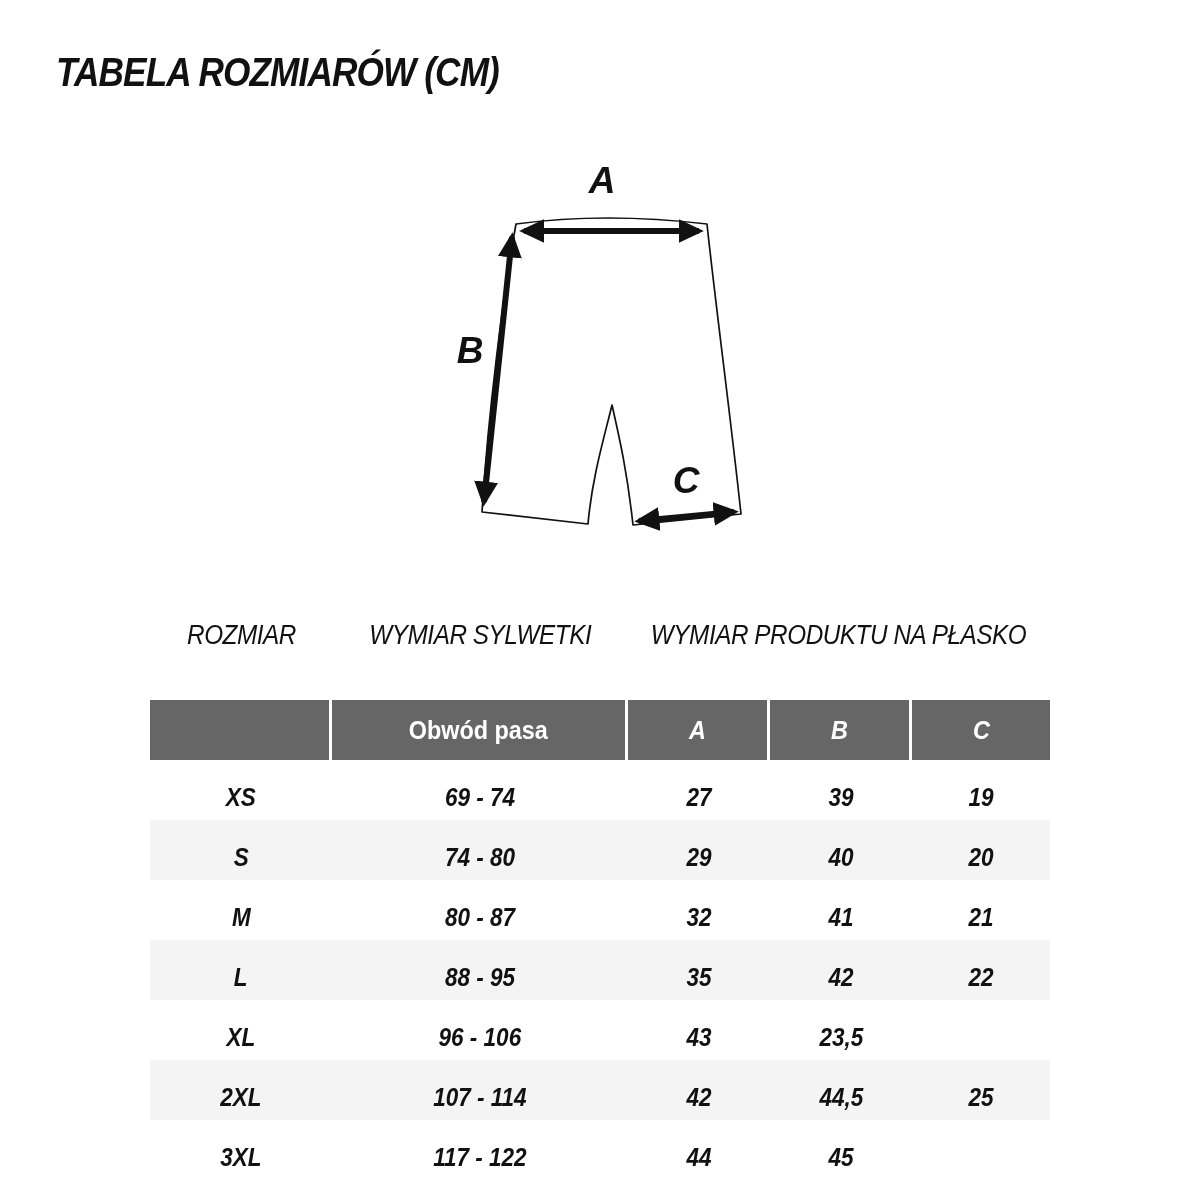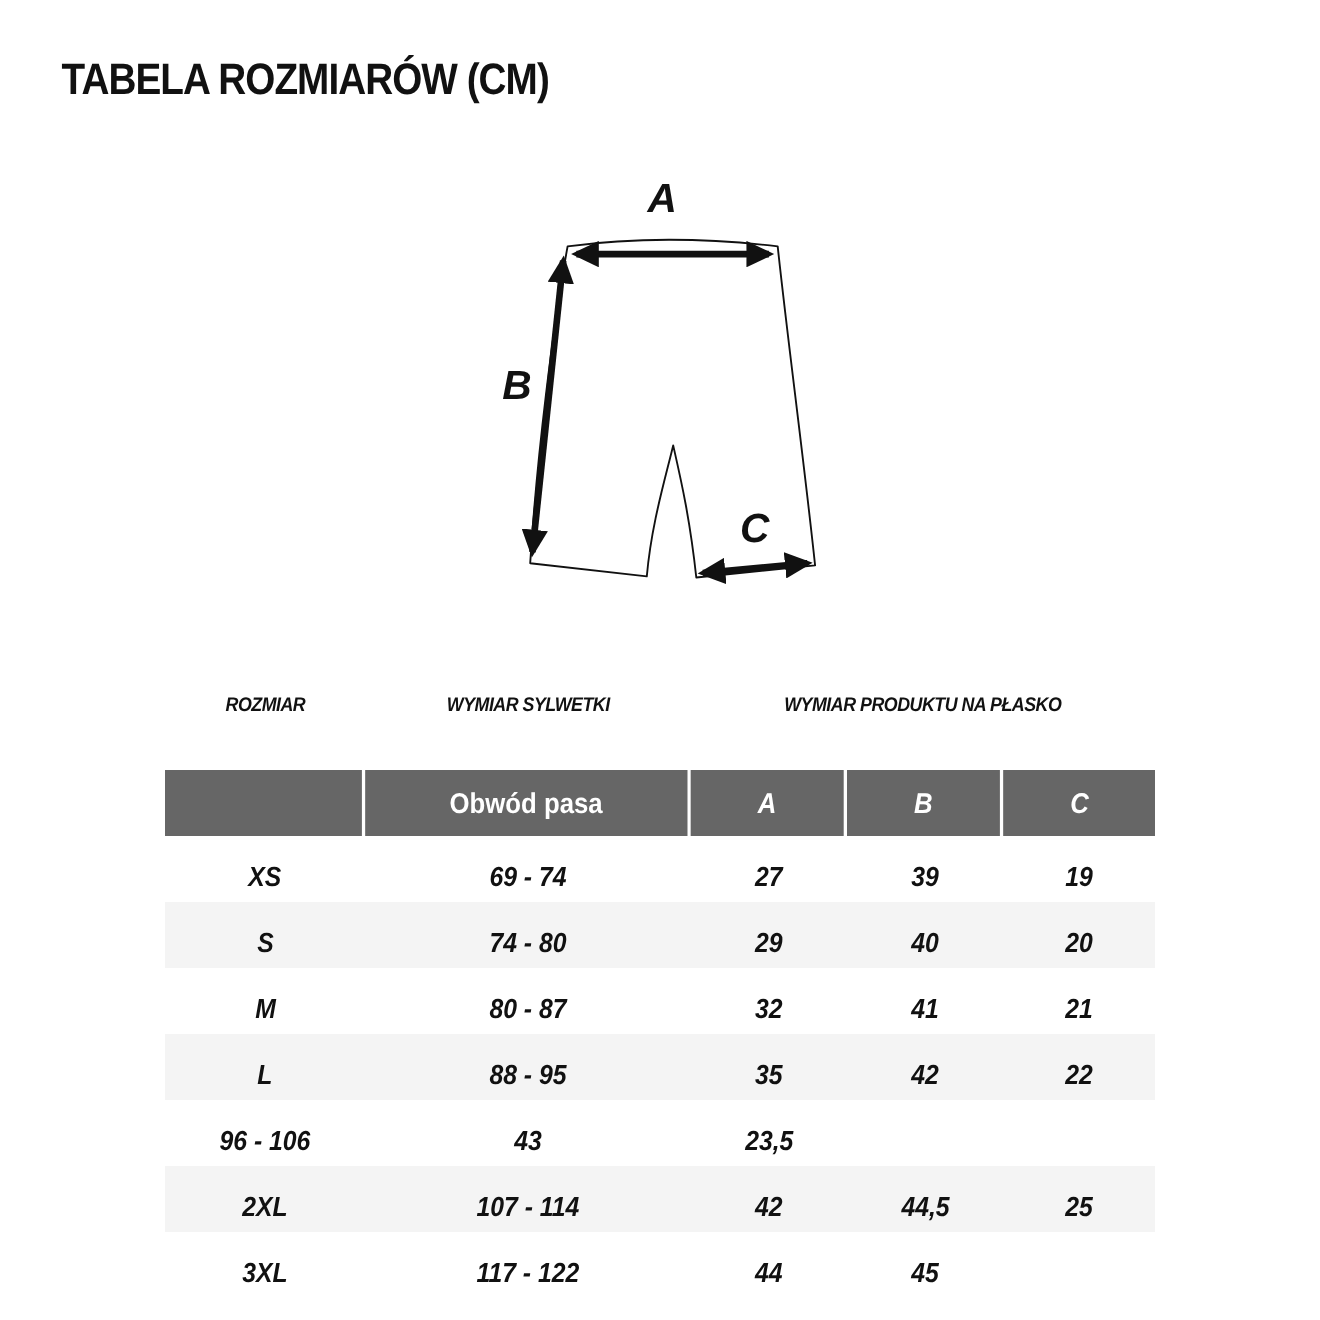--- a/index.html
+++ b/index.html
@@ -2,36 +2,36 @@
 <html><head>
 <meta charset="utf-8">
 <style>
   html,body { margin:0; padding:0; background:#fff; }
   .canvas {
     position:relative; width:1200px; height:1200px; background:#ffffff;
     font-family:"Liberation Sans", sans-serif; color:#111; overflow:hidden;
   }
   .title {
     position:absolute; left:56px; top:50px;
-    font-size:40px; font-weight:bold; letter-spacing:-1px;
+    font-size:40px; font-weight:bold; font-style:italic; letter-spacing:-1px;
     white-space:nowrap;
   }
   .cond-left { display:inline-block; transform:scaleX(0.88); transform-origin:0 50%; }
   .cond { display:inline-block; transform:scaleX(0.9); transform-origin:50% 50%; white-space:nowrap; }
 
   .diagram { position:absolute; left:440px; top:140px; width:340px; height:430px; }
 
   .sizetable { position:absolute; left:150px; top:608px; width:900px; }
 
   .t-group {
     display:grid; grid-template-columns:182px 296px 422px; height:52px;
   }
   .t-group .gcell {
     display:flex; align-items:flex-end; justify-content:center; padding-bottom:9px;
-    font-size:18px; font-weight:bold; font-style:italic; letter-spacing:-0.5px;
+    font-size:27px; font-weight:normal; font-style:italic; letter-spacing:-0.5px;
   }
 
   .t-head {
     display:grid; grid-template-columns:182px 296px 142px 142px 138px; height:60px;margin-top:40px;
   }
   .t-head .cell {
     background:#666666; color:#ffffff;
     display:flex; align-items:center; justify-content:center;
     font-size:26px; font-weight:bold; font-style:italic;
     box-sizing:border-box;
@@ -177,20 +177,23 @@
       <div class="cell">
           <span class="cond">42</span>
         </div>
       <div class="cell">
           <span class="cond">22</span>
         </div>
     </div>
 
     <div class="t-row">
       <div class="cell">
+          <span class="cond">XL</span>
+        </div>
+      <div class="cell">
           <span class="cond">96 - 106</span>
         </div>
       <div class="cell">
           <span class="cond">43</span>
         </div>
       <div class="cell">
           <span class="cond">23,5</span>
         </div>
     </div>
 

